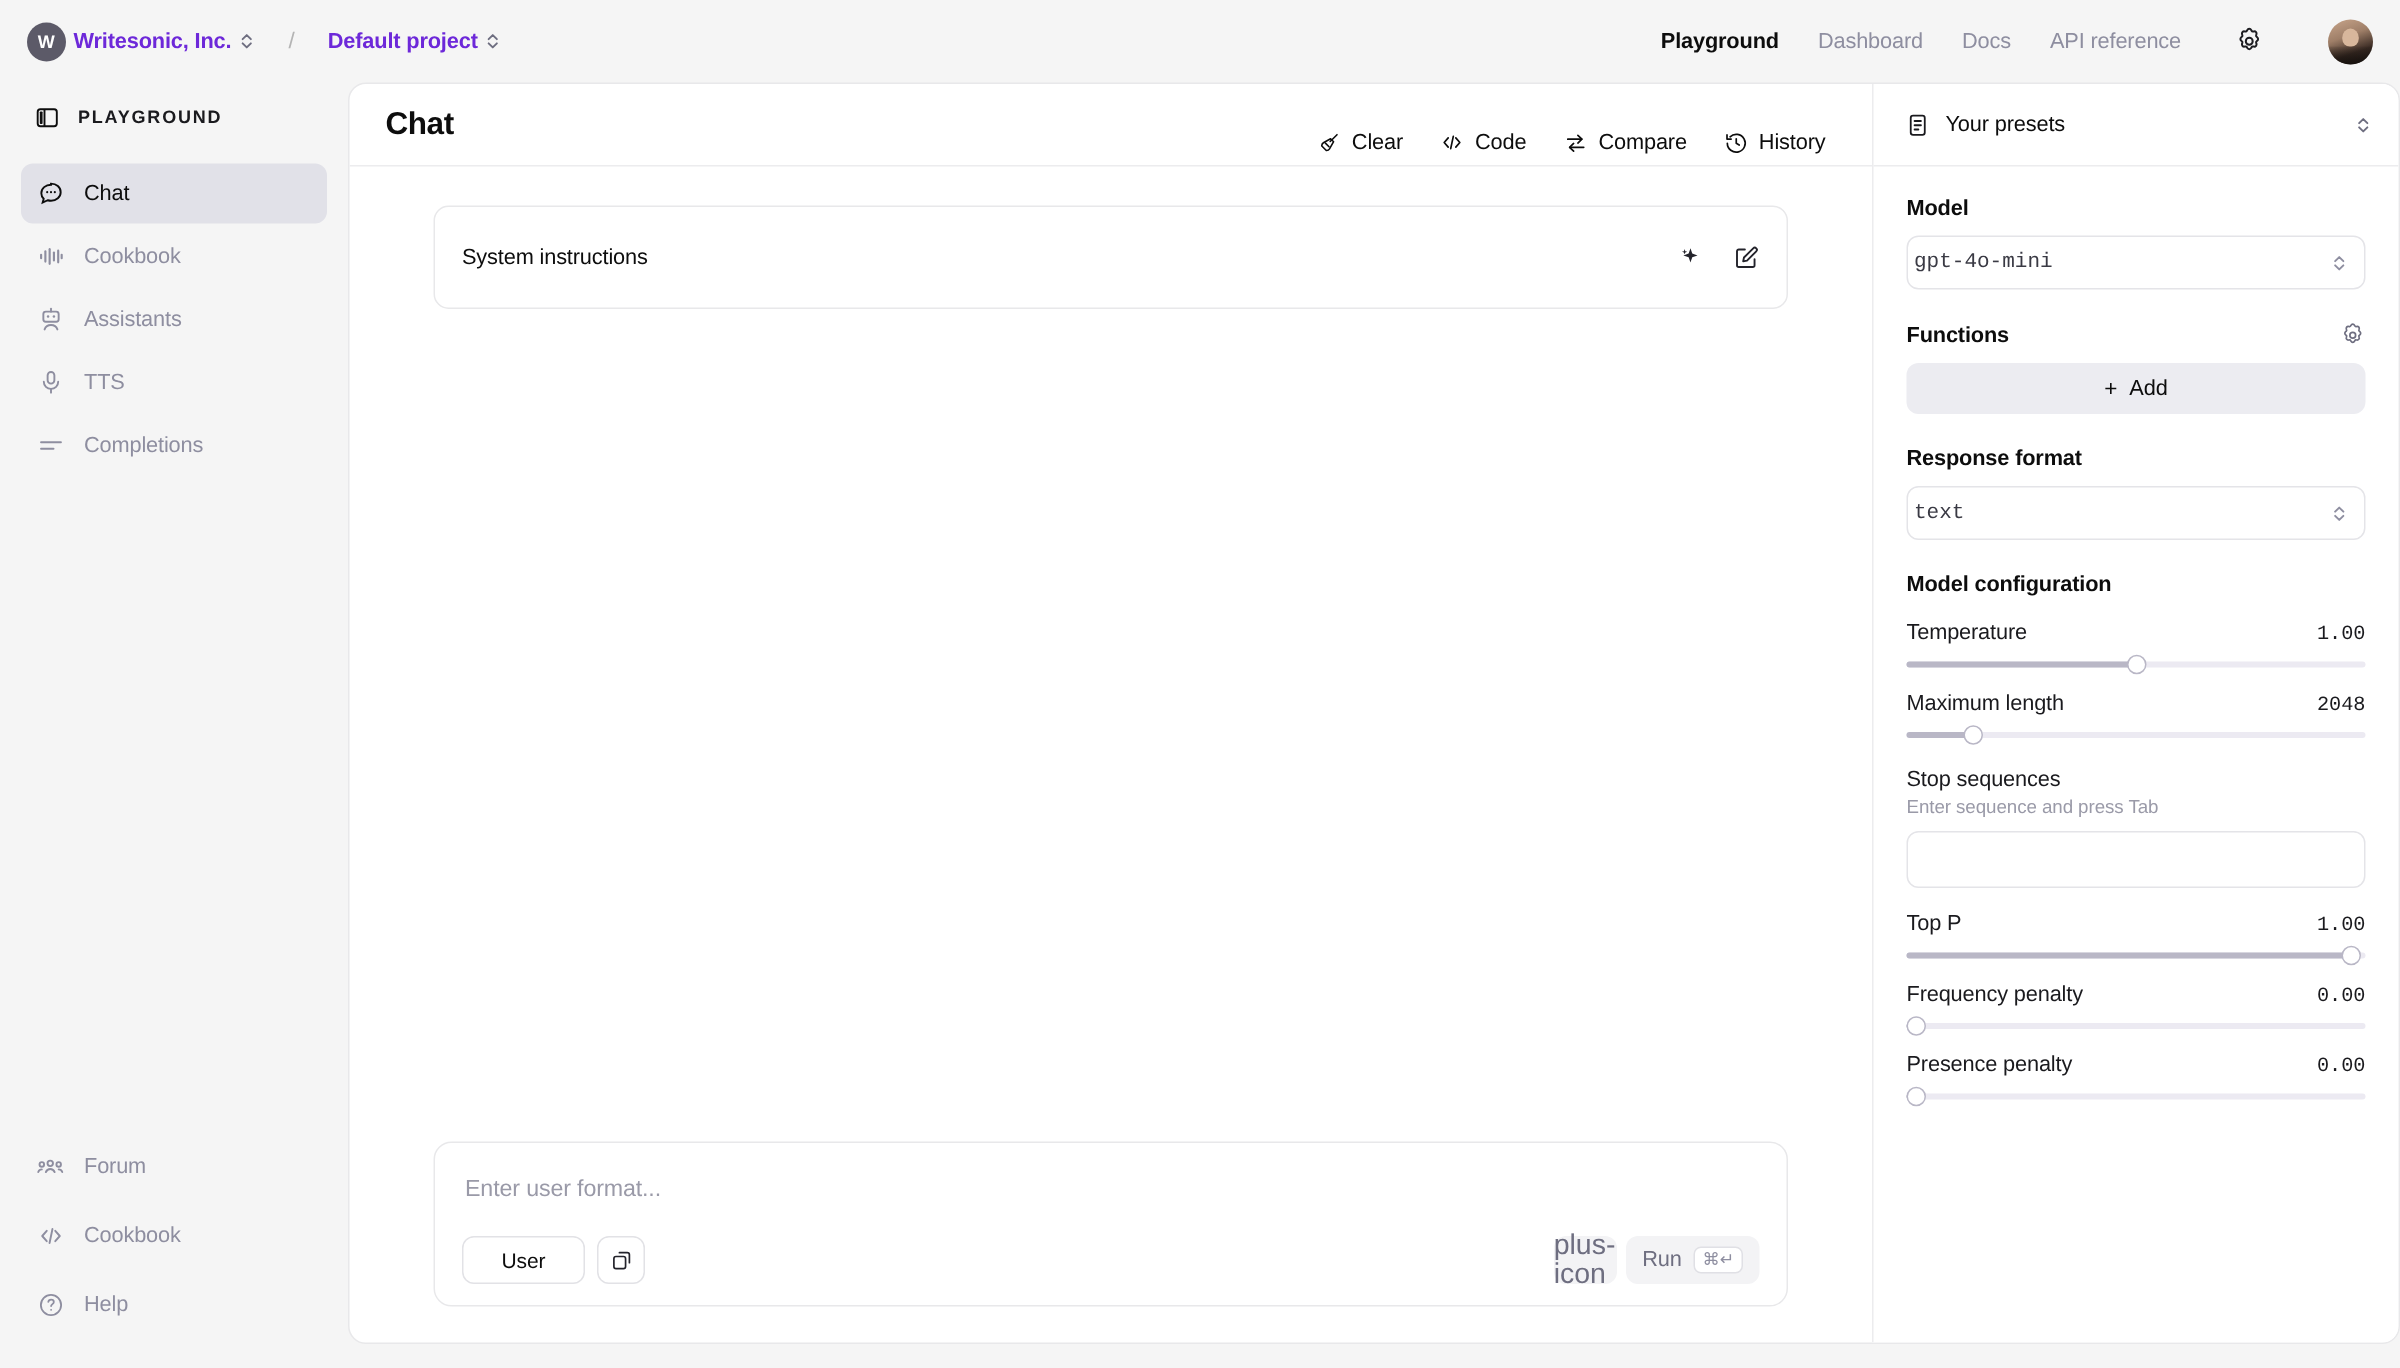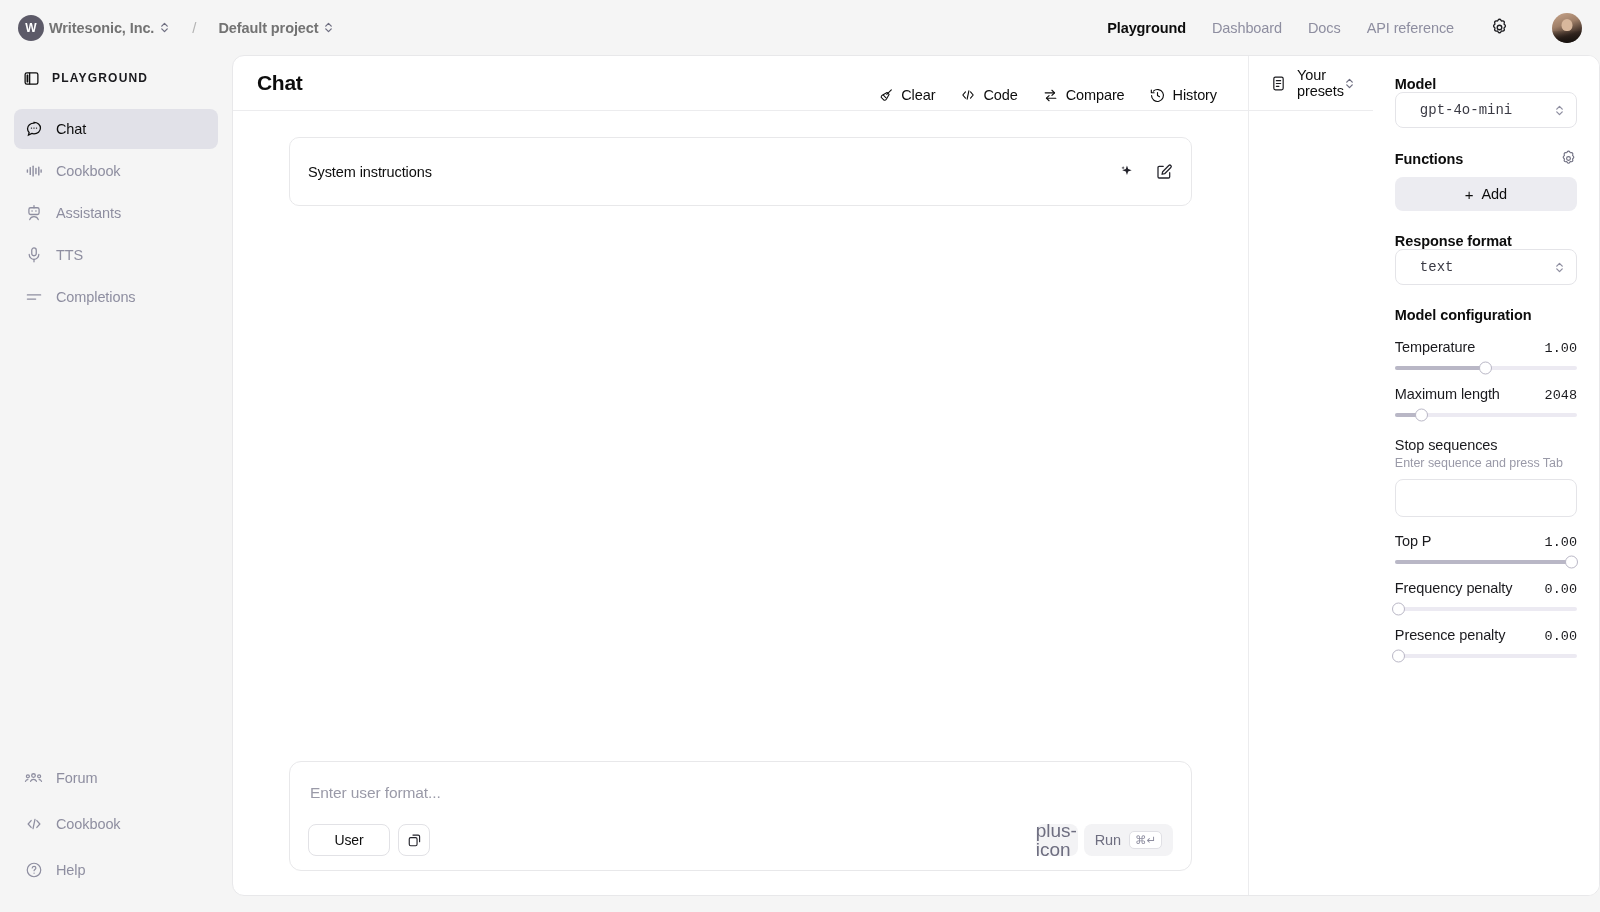--- a/index.html
+++ b/index.html
@@ -52,21 +52,21 @@
     display: flex;
     align-items: center;
     justify-content: center;
     letter-spacing: .2px;
   }
 
   .org-name,
   .project-name {
     font-size: 14.5px;
     font-weight: 700;
-    color: #737373;
+    color: #6d28d9;
     letter-spacing: -.1px;
   }
 
   .selector {
     display: flex;
     align-items: center;
     gap: 5px;
     cursor: pointer;
   }
 
@@ -418,20 +418,21 @@
     background: #fff;
     line-height: 1.3;
   }
 
   
   .right-col {
     width: 351px;
     flex: 0 0 351px;
     border-left: 1px solid #ececee;
     display: flex;
+    flex-direction: column;
     background: #fff;
     min-height: 0;
     justify-content: space-between;
   }
 
   .presets-bar {
     height: 55px;
     flex: 0 0 55px;
     display: flex;
     align-items: center;
@@ -468,27 +469,27 @@
   }
 
   .field-label {
     font-size: 14.5px;
     font-weight: 700;
     color: #0d0d0d;
     letter-spacing: -.1px;
   }
 
   .select-box {
-    margin-top: 0;
+    margin-top: 10px;
     height: 36px;
     border: 1px solid #e4e4e8;
     border-radius: 8px;
     display: flex;
     align-items: center;
-    padding: 0 11px 0 24px;
+    padding: 0 11px 0 4px;
     cursor: pointer;
     background: #fff;
   }
 
   .select-value {
     font-family: "Liberation Mono", monospace;
     font-size: 14px;
     color: #3a3a44;
   }
 

